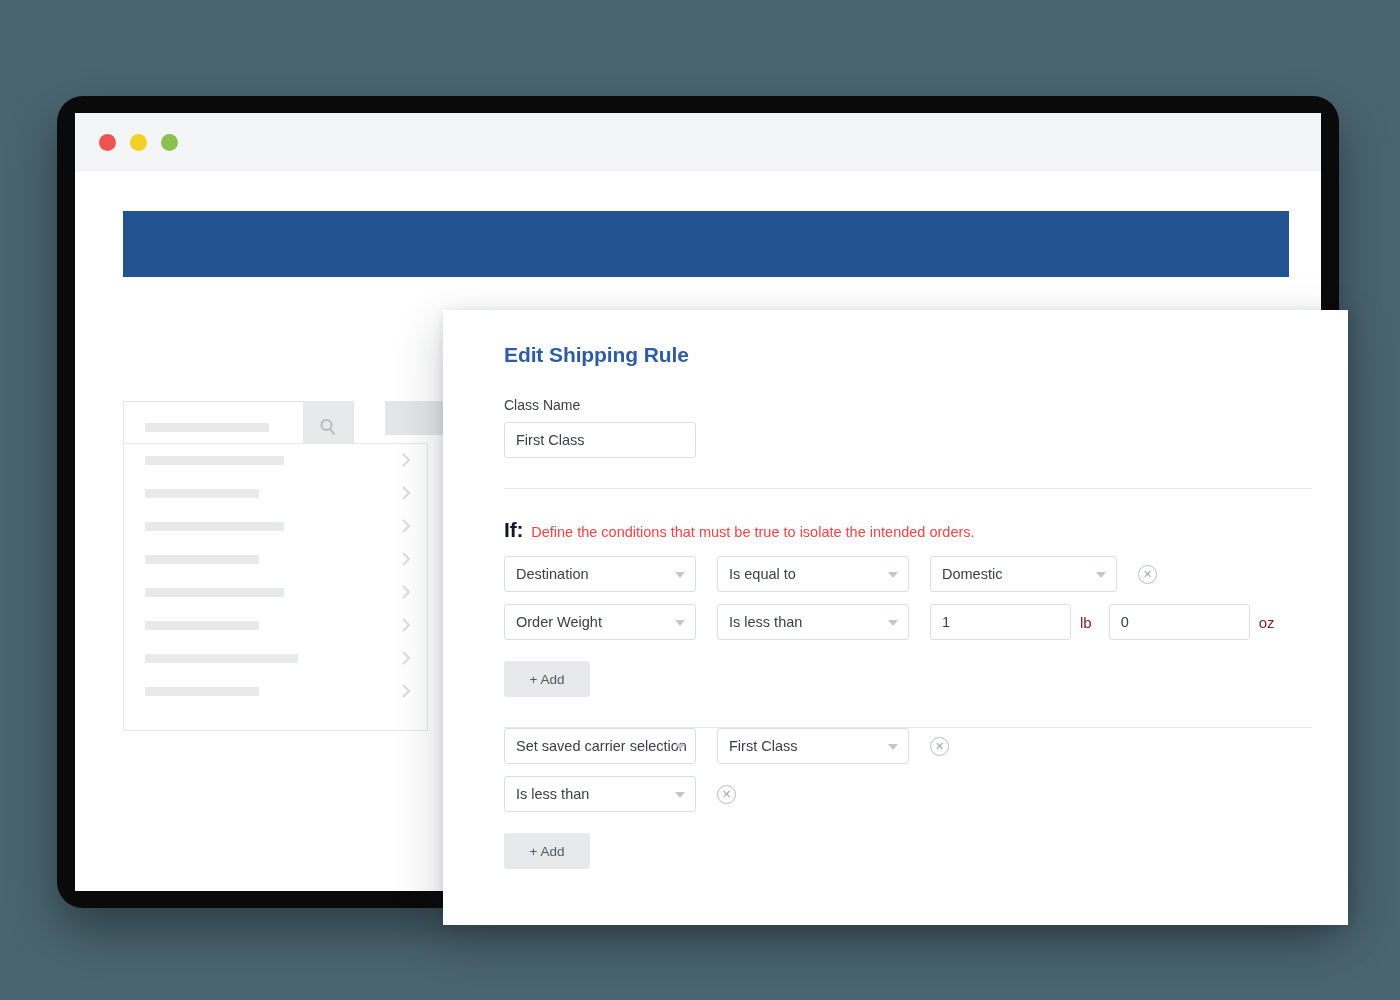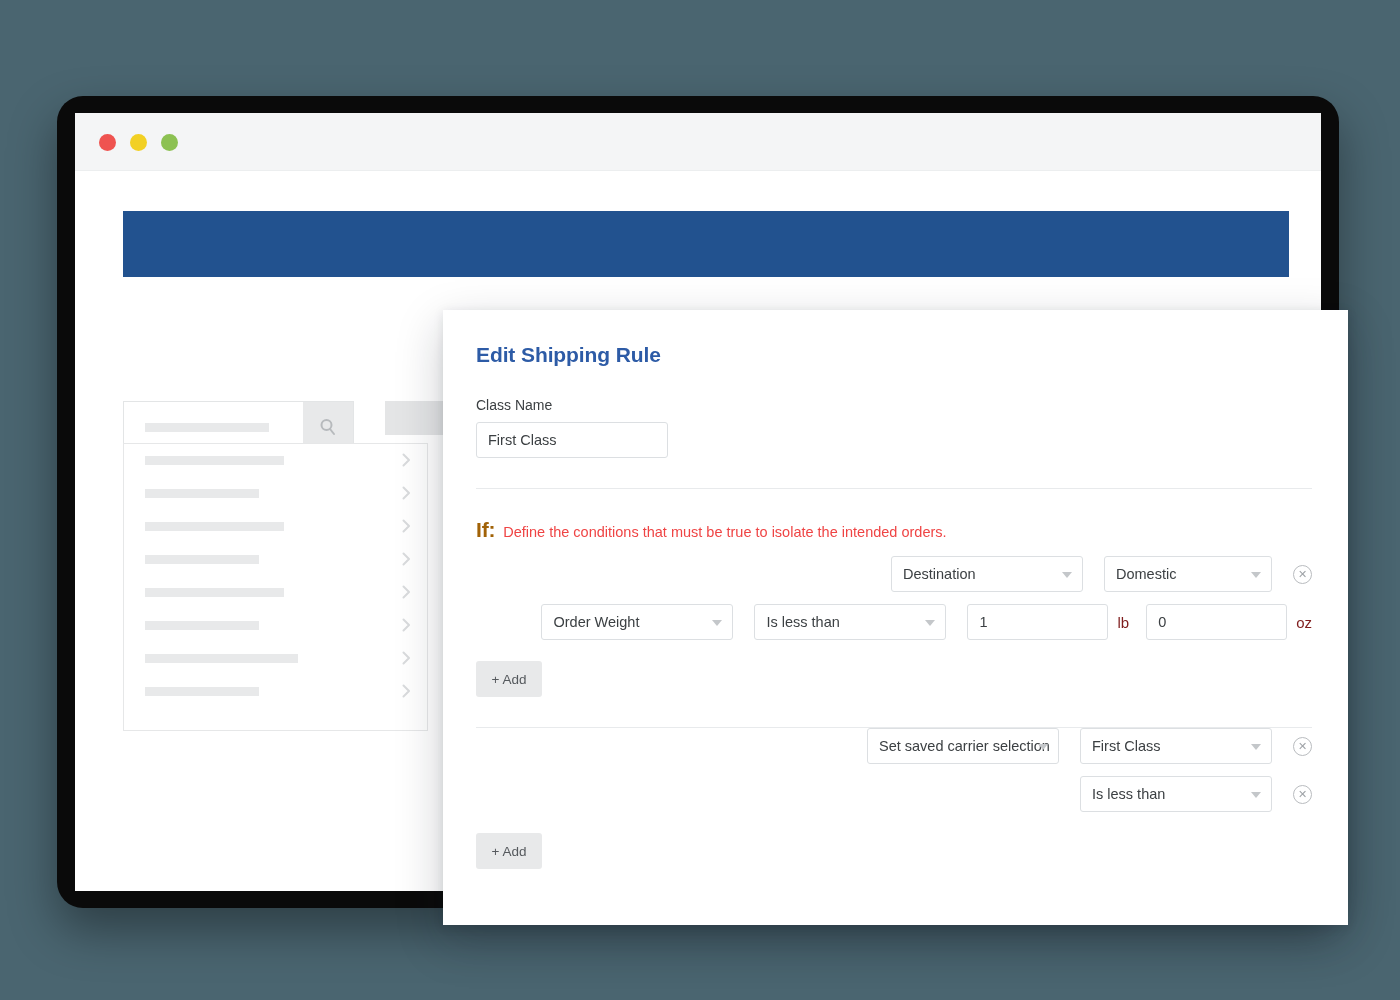--- a/index.html
+++ b/index.html
@@ -96,21 +96,21 @@
   .list-row .chev { position: absolute; right: 16px; top: 9px; }
 
   
   .modal {
     position: absolute;
     left: 443px; top: 310px;
     width: 905px; height: 615px;
     background: #ffffff;
     box-shadow: 0 16px 44px rgba(20,25,35,0.22), 0 2px 10px rgba(20,25,35,0.10);
   }
-  .modal-inner { padding: 33px 36px 0 33px; }
+  .modal-inner { padding: 33px 36px 0 33px; margin-left: 28px; }
 
   .modal-title {
     font-size: 21px;
     font-weight: bold;
     color: #2d5ba6;
     letter-spacing: -0.1px;
     margin: 0 0 30px 0;
   }
 
   .field-label {
@@ -137,27 +137,27 @@
   }
 
   .section-head {
     margin: 29px 0 14px 0;
     display: flex;
     align-items: baseline;
   }
   .section-kw {
     font-size: 21px;
     font-weight: bold;
-    color: #a16207;
+    color: #0f172a;
     margin-right: 8px;
     letter-spacing: -0.2px;
   }
   .section-desc { font-size: 14.5px; color: #ef4444; }
 
-  .rule-row { display: flex; align-items: center; margin-bottom: 12px; justify-content: flex-end; }
+  .rule-row { display: flex; align-items: center; margin-bottom: 12px; }
 
   .select {
     position: relative;
     height: 36px;
     border: 1px solid #dcdfe2;
     border-radius: 3px;
     background: #fff;
     display: flex; align-items: center;
     padding: 0 26px 0 11px;
     font-size: 14.5px;
@@ -168,21 +168,21 @@
   .select .caret {
     position: absolute; right: 10px; top: 50%;
     margin-top: -2px;
     width: 0; height: 0;
     border-left: 5px solid transparent;
     border-right: 5px solid transparent;
     border-top: 6px solid #c4c7ca;
   }
   .sel-w1 { width: 192px; }
   .sel-w2 { width: 192px; }
-  .sel-w3 { width: 168px; }
+  .sel-w3 { width: 187px; }
 
   .num-input {
     width: 141px; height: 36px;
     border: 1px solid #dcdfe2;
     border-radius: 3px;
     font-family: "Liberation Sans", sans-serif;
     font-size: 14.5px;
     color: #3c4043;
     padding: 0 11px;
     background: #fff;
@@ -204,21 +204,21 @@
     font-size: 11px;
     line-height: 1;
     background: transparent;
     cursor: pointer;
     padding: 0;
     font-family: "Liberation Sans", sans-serif;
   }
 
   .add-btn {
     margin-top: 9px;
-    width: 66px; height: 36px;
+    width: 86px; height: 36px;
     background: #e8e9ea;
     border: none;
     border-radius: 3px;
     font-family: "Liberation Sans", sans-serif;
     font-size: 13.5px;
     color: #55595d;
     cursor: pointer;
   }
 </style>
 </head>
@@ -331,20 +331,24 @@
     <div class="section-head">
       <span class="section-kw">If:</span>
       <span class="section-desc">Define the conditions that must be true to isolate the intended orders.</span>
     </div>
 
     <div class="rule-row">
       <div class="select sel-w1">
         <span>Destination</span>
         <span class="caret"></span>
       </div>
+      <div class="select sel-w2">
+        <span>Is equal to</span>
+        <span class="caret"></span>
+      </div>
       <div class="select sel-w3">
         <span>Domestic</span>
         <span class="caret"></span>
       </div>
       <button class="remove-btn">✕</button>
     </div>
 
     <div class="rule-row">
       <div class="select sel-w1">
         <span>Order Weight</span>

